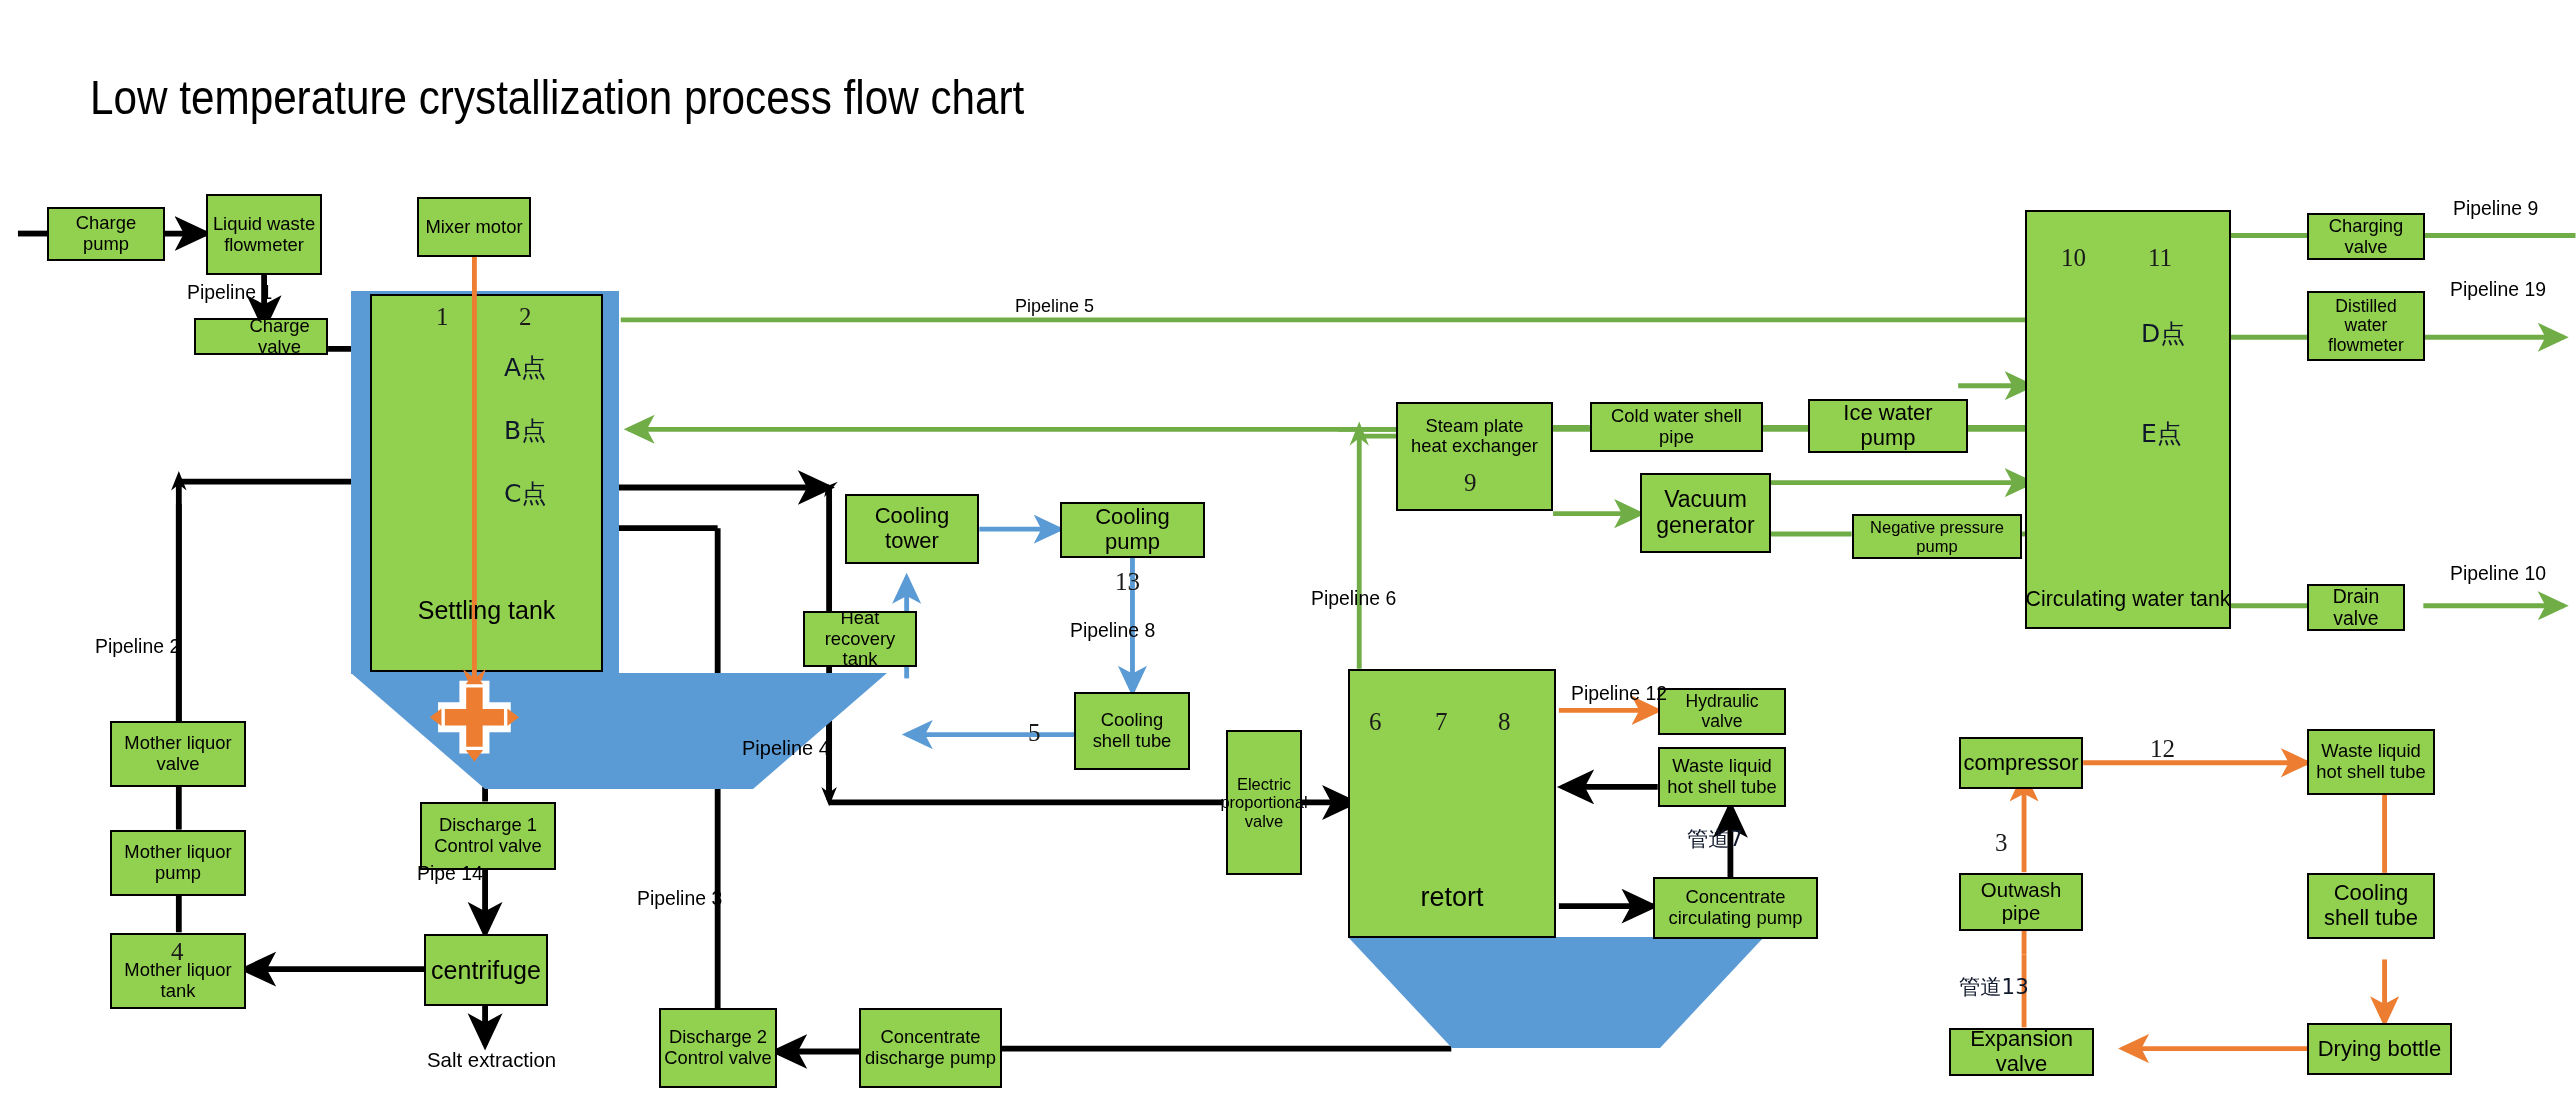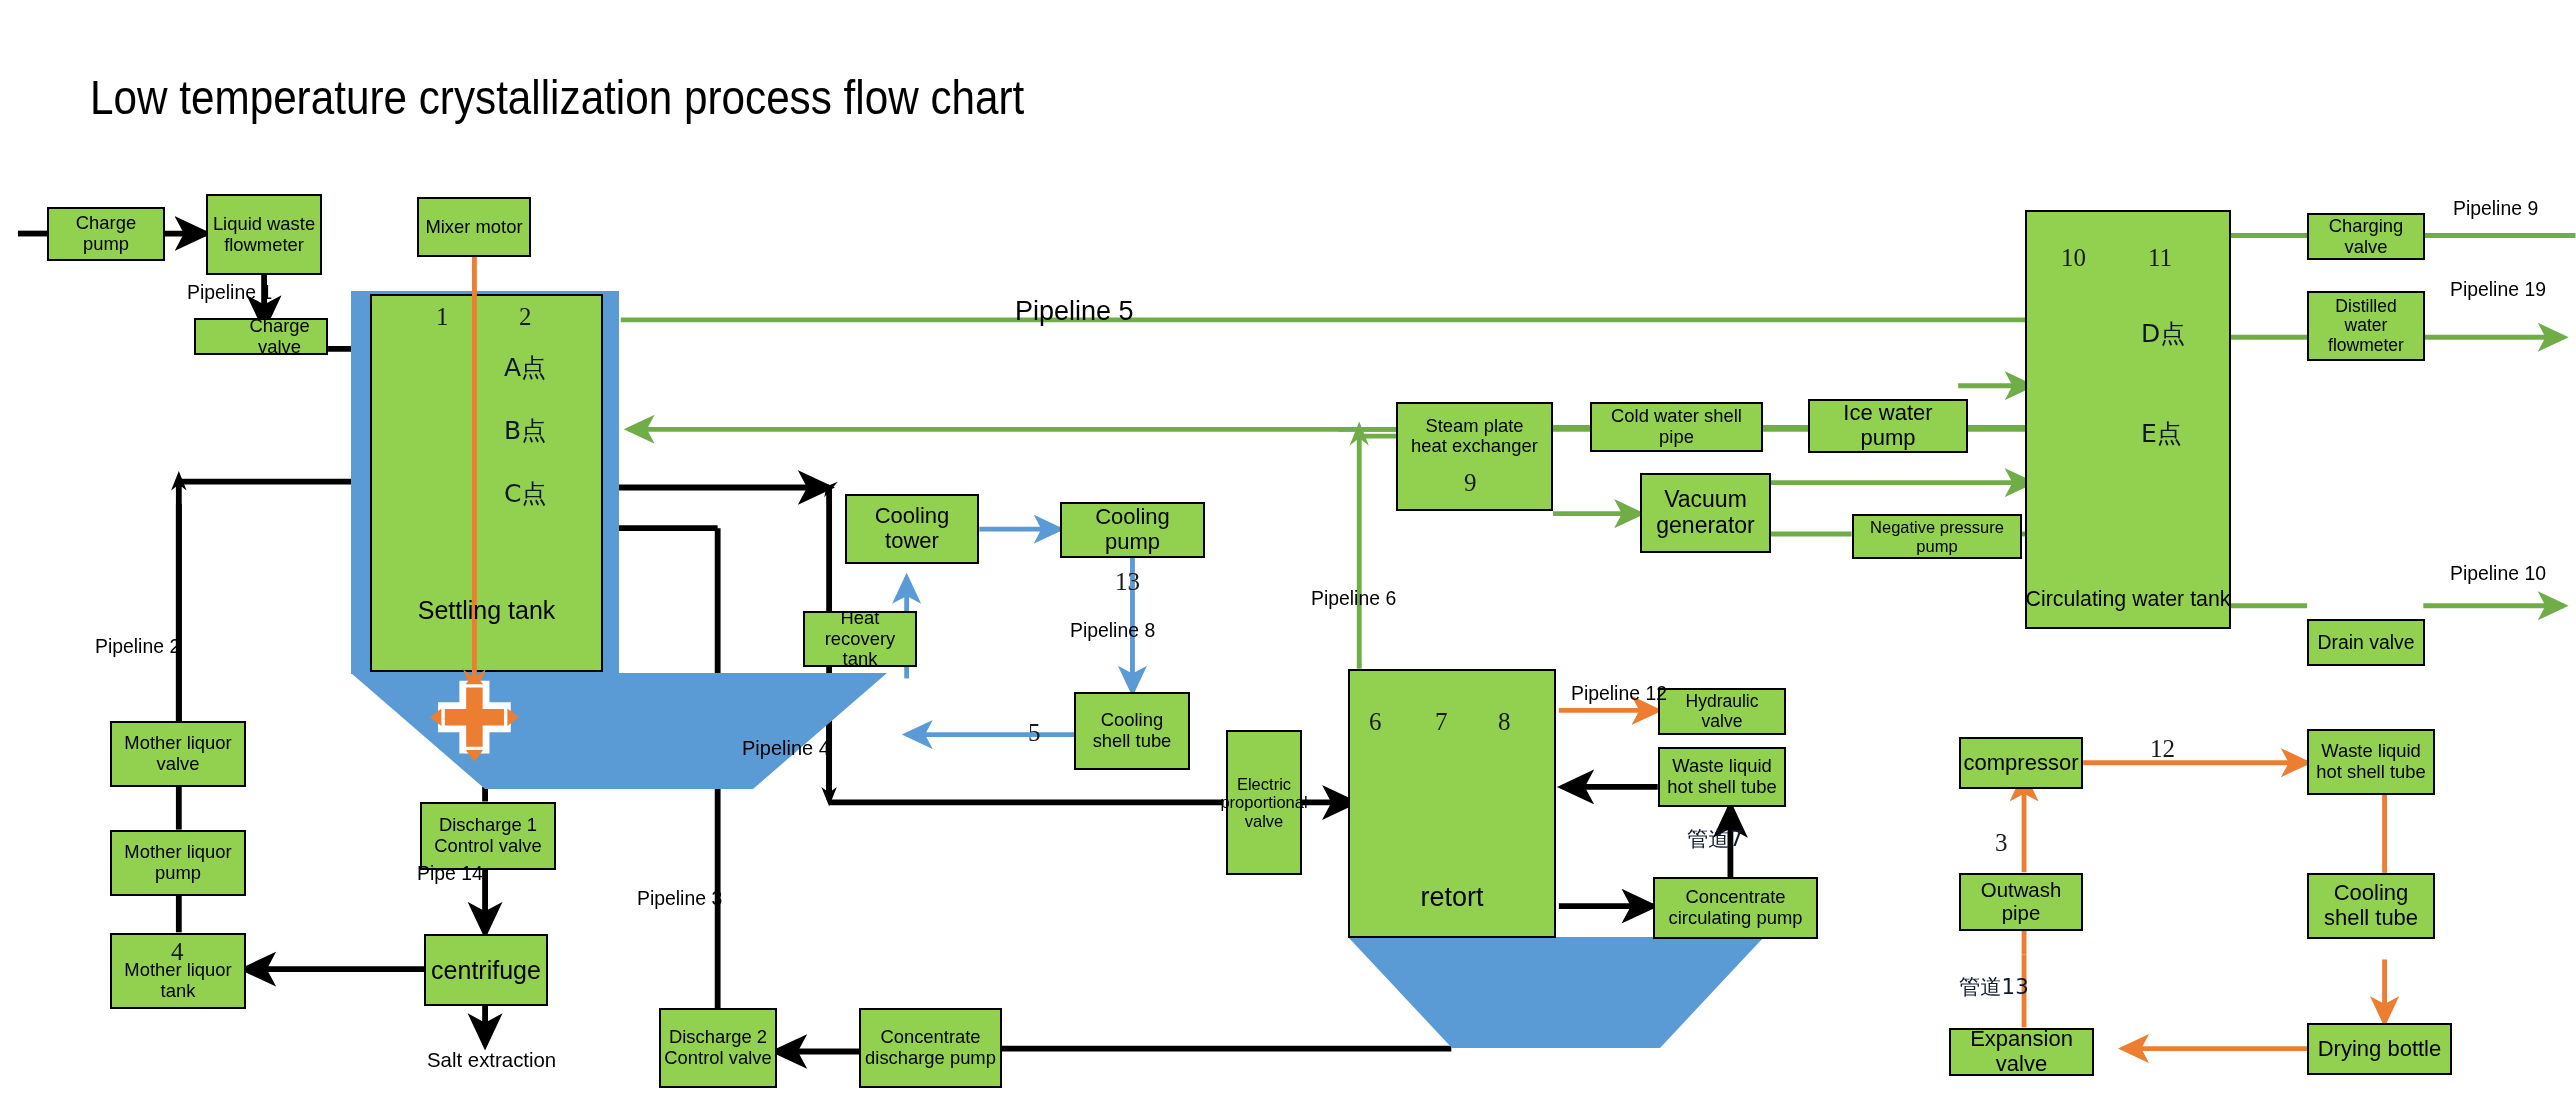--- a/index.html
+++ b/index.html
@@ -5,21 +5,21 @@
   html,body{margin:0;padding:0;background:#ffffff;}
   body{width:2576px;height:1099px;position:relative;overflow:hidden;
        font-family:"Liberation Sans","DejaVu Sans",sans-serif;}
   #stage{position:absolute;left:0;top:0;width:2576px;height:1099px;}
   svg#wires{position:absolute;left:0;top:0;width:2576px;height:1099px;pointer-events:none;}
 
   .box{position:absolute;background:#92d050;border:2.9px solid #000;
        box-sizing:border-box;display:flex;align-items:center;justify-content:center;
        text-align:center;color:#000;line-height:1.12;font-size:18.4px;
        padding:1.9px 2.9px;white-space:pre-line;z-index:5;}
-  .lbl{position:absolute;color:#000;font-size:27px;white-space:nowrap;z-index:7;}
+  .lbl{position:absolute;color:#000;font-size:18px;white-space:nowrap;z-index:7;}
   .num{position:absolute;color:#1a1a1a;font-size:25px;z-index:8;
        font-family:"Liberation Serif","DejaVu Serif",serif;}
   .cjk{position:absolute;color:#0f172a;font-size:25px;z-index:8;
        font-family:"DejaVu Sans",sans-serif;}
   #title{position:absolute;left:90px;top:70px;font-size:48px;color:#000;
          font-family:"Liberation Sans","DejaVu Sans",sans-serif;
          transform:scaleX(0.88);transform-origin:left center;white-space:nowrap;z-index:9;}
 
   
   #st-outer{position:absolute;left:351px;top:291px;width:268px;height:383px;
@@ -292,21 +292,21 @@
   <div class="cjk" style="left:2141px;top:317px;">D点</div>
   <div class="cjk" style="left:2141px;top:417px;">E点</div>
 
   <div class="box" style="left:2307px;top:213px;width:118px;height:47px;font-size:18.4px;">Charging valve</div>
   <div class="lbl" style="left:2453px;top:197px;font-size:19.4px;">Pipeline 9</div>
 
   <div class="box" style="left:2307px;top:291px;width:118px;height:70px;font-size:17.5px;">Distilled
 water flowmeter</div>
   <div class="lbl" style="left:2450px;top:278px;font-size:19.4px;">Pipeline 19</div>
 
-  <div class="box" style="left:2307px;top:584px;width:118px;height:47px;font-size:19.4px;margin-top:35px;">Drain valve</div>
+  <div class="box" style="left:2307px;top:584px;width:98px;height:47px;font-size:19.4px;">Drain valve</div>
   <div class="lbl" style="left:2450px;top:562px;font-size:19.4px;">Pipeline 10</div>
 
   <div class="box" style="left:1959px;top:737px;width:124px;height:52px;font-size:22px;">compressor</div>
   <div class="num" style="left:2150px;top:735px;">12</div>
   <div class="box" style="left:2307px;top:729px;width:128px;height:66px;font-size:18.4px;">Waste liquid
 hot shell tube</div>
   <div class="num" style="left:1995px;top:829px;">3</div>
   <div class="box" style="left:1959px;top:873px;width:124px;height:58px;font-size:20.4px;">Outwash pipe</div>
   <div class="box" style="left:2307px;top:873px;width:128px;height:66px;font-size:22px;">Cooling
 shell tube</div>

